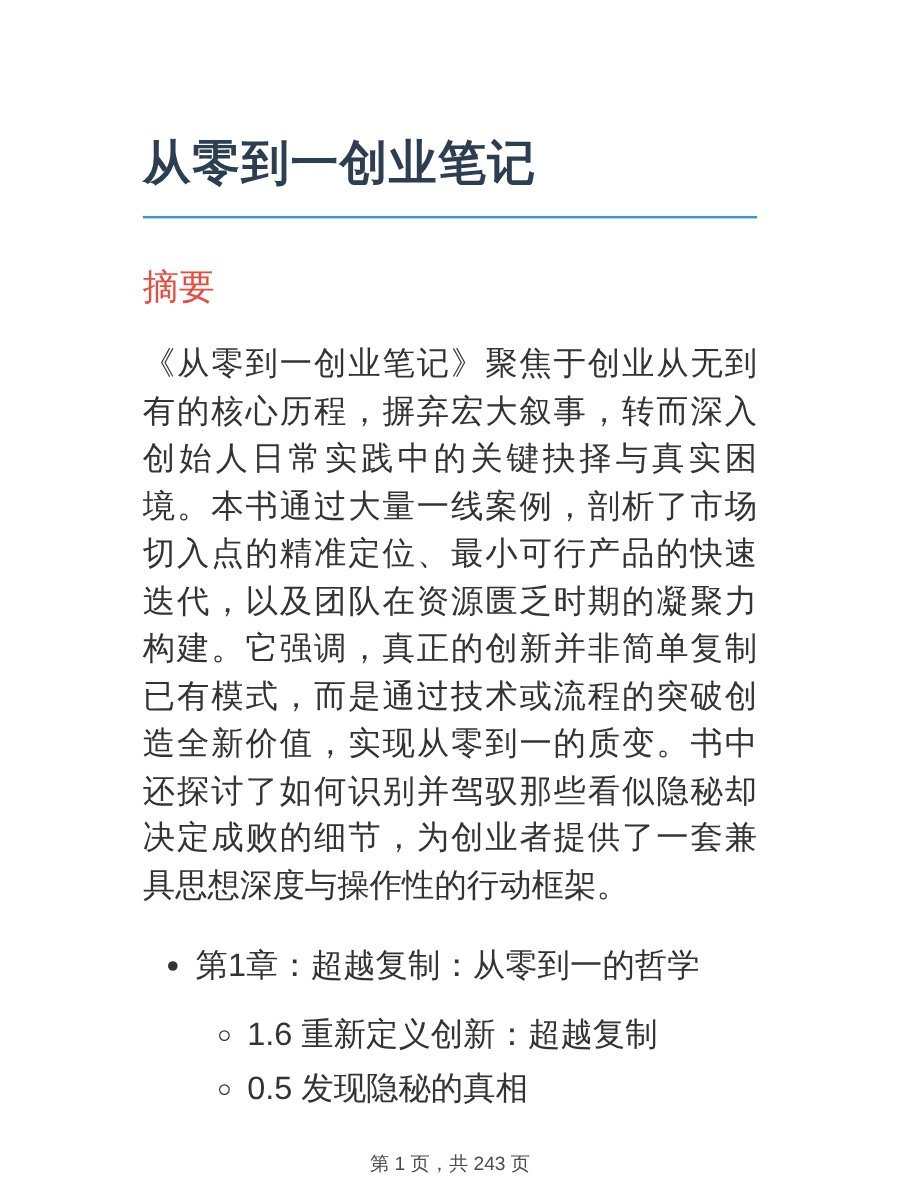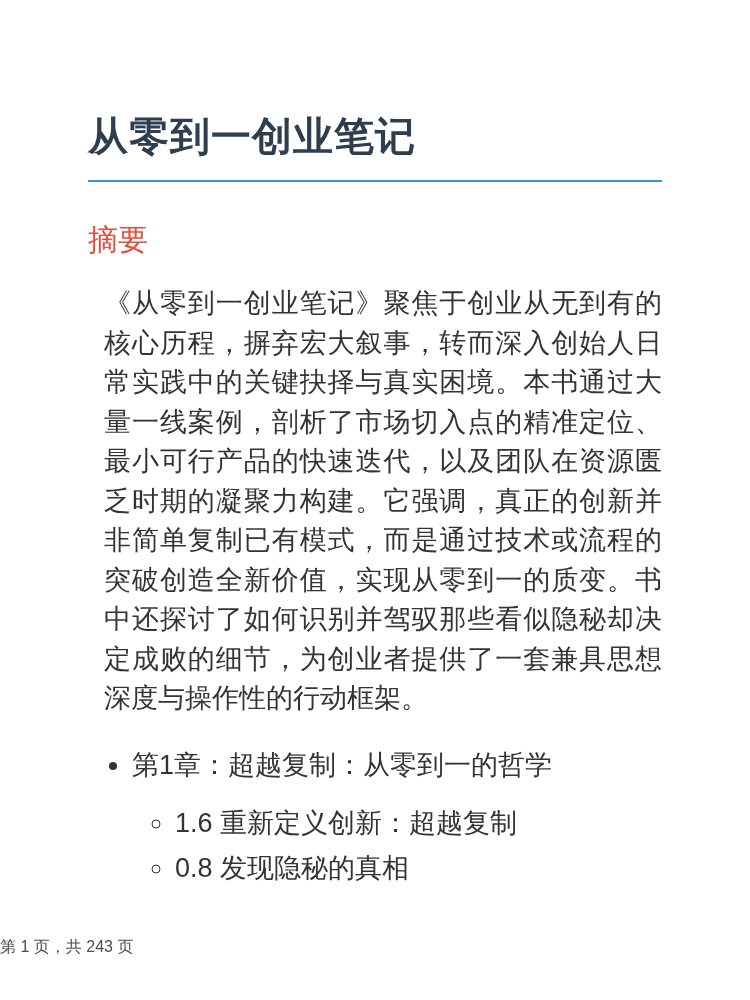--- a/index.html
+++ b/index.html
@@ -10,55 +10,56 @@
     --body_text:#333333;
     --footer_text:#4d4d4d;
   }
   html,body{margin:0;padding:0;}
   body{
     width:750px;height:1000px;
     background:var(--page_bg);
     font-family:"Liberation Sans",sans-serif;
     position:relative;overflow:hidden;
   }
-  .page{padding:0 88px;}
+  .page{padding:0 119px;}
   .doc-title{
     margin:0;padding-top:112px;
     font-size:40px;line-height:48px;font-weight:bold;
     color:var(--title_text);letter-spacing:1px;
   }
   .divider{
     margin:20px 0 0 0;height:0;
     border:none;border-top:2px solid var(--divider);
   }
   .section-heading{
     margin:38px 0 0 0;
     font-size:30px;line-height:40px;font-weight:normal;
     color:var(--accent_heading);
   }
   .toc-heading{margin-top:30px;}
   .abstract{
-    margin:24px 0 0 16px;
+    margin:24px 0 0 0;
     font-size:27px;line-height:39.5px;
     color:var(--body_text);
     text-align:justify;
   }
   .toc{
     margin:26px 0 0 0;padding-left:44px;
     font-size:27px;line-height:40px;
     color:var(--body_text);
     list-style:disc;
   }
   .toc ul{
     margin:18px 0 0 0;padding-left:43px;
     list-style:circle;
   }
   .toc ul li{margin-bottom:5px;}
   .footer{
-    position:absolute;left:0;right:0;bottom:44px;
+    position:absolute;left:0;right:0;bottom:20px;
+    text-align:center;
     font-size:16px;line-height:18px;
     color:var(--footer_text);
   }
 </style>
 </head>
 <body>
 
 <div class="page">
 
   <h1 class="doc-title">从零到一创业笔记</h1>
@@ -71,21 +72,21 @@
 
 
   <ul class="toc">
     <li>
       <span>第1章：超越复制：从零到一的哲学</span>
       <ul>
         <li>
           <span>1.6 重新定义创新：超越复制</span>
         </li>
         <li>
-          <span>0.8 发现隐秘的真相</span>
+          <span>0.5 发现隐秘的真相</span>
         </li>
       </ul>
     </li>
   </ul>
 
 </div>
 
 <div class="footer">第 1 页，共 243 页</div>
 
 </body></html>

